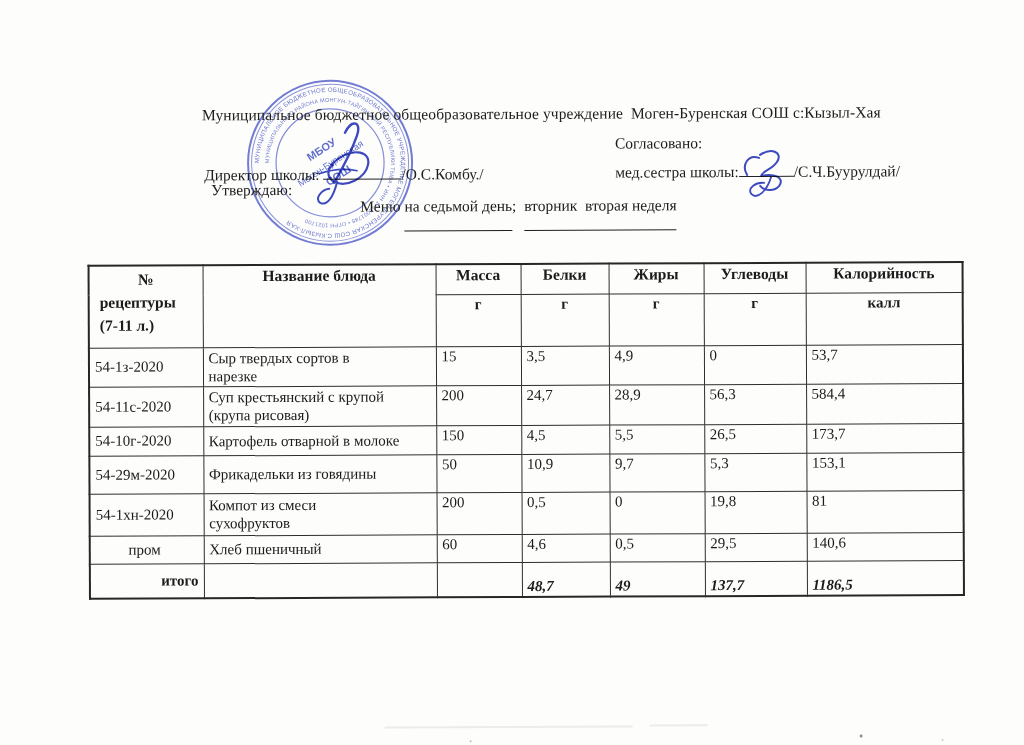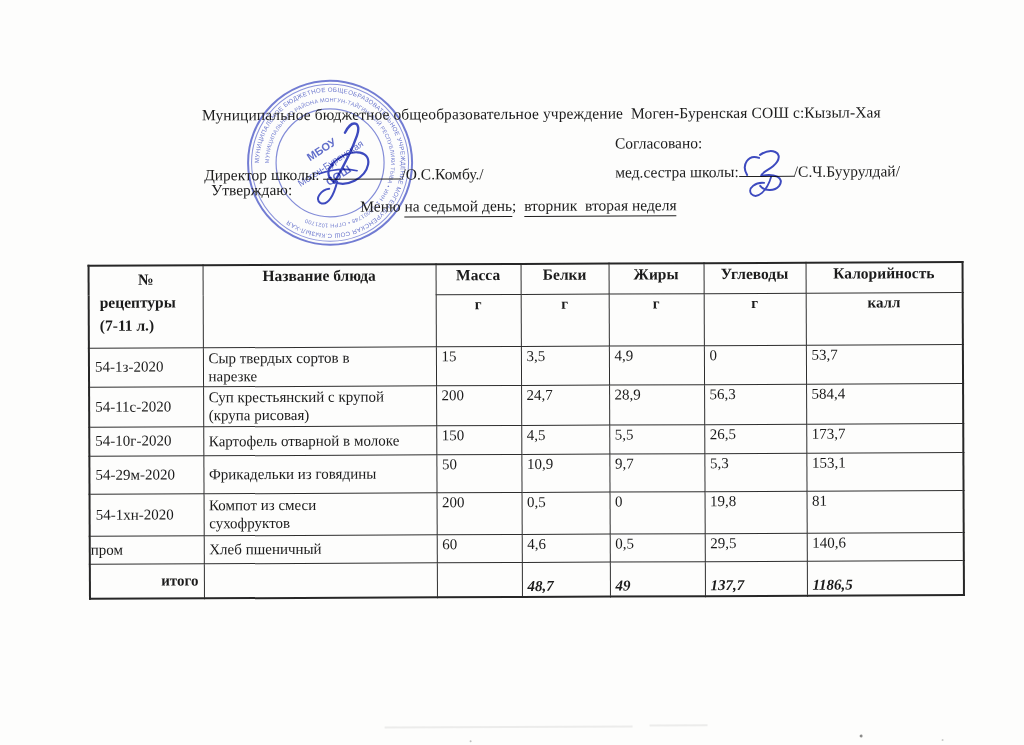--- a/index.html
+++ b/index.html
@@ -12,21 +12,21 @@
   .doc-title{left:203px;top:105px;font-size:15.5px;white-space:pre;letter-spacing:.1px;}
   .approve-left{left:212px;top:136px;font-size:15.5px;margin-top:44px;}
   .approve-right{left:616px;top:135px;font-size:15.5px;}
   .sign-row{font-size:15.5px;white-space:pre;}
   .sign-left{left:205px;top:165px;}
   .sign-right{left:616px;top:164px;}
   .sig-line{display:inline-block;border-bottom:1.5px solid #222;height:13px;vertical-align:baseline;}
   .sig-line.w-dir{width:78px;}
   .sig-line.w-nurse{width:55px;}
   .menu-line{left:361px;top:197px;font-size:15.5px;white-space:pre;}
-  .u{border-bottom:1.4px solid #1d1d1d;padding-bottom:2px;}
+  .u{border-bottom:1.4px solid #1d1d1d;padding-bottom:16px;}
 
   
   .stamp{left:246px;top:77px;mix-blend-mode:multiply;opacity:.92;}
   .stamp text{font-family:"Liberation Sans","DejaVu Sans",sans-serif;}
   .sig{mix-blend-mode:multiply;}
   .sig path{fill:none;stroke:#3d4abf;stroke-linecap:round;stroke-linejoin:round;}
 
   
   table.menu{
     position:absolute;left:88px;top:263px;width:874px;
@@ -40,21 +40,21 @@
   tr.r3{height:38px;} tr.r4{height:42px;} tr.r5{height:28px;}
   tr.rt{height:21px;}
   td.th{font-weight:bold;font-size:15.5px;text-align:center;vertical-align:top;padding-top:4px;}
   td.th-recipe{line-height:23px;padding-top:3px;text-align:left;}
   td.th-recipe .l1{display:block;text-align:center;}
   td.th-recipe .l2,.th-recipe .l3{display:block;padding-left:5px;}
   td.th-unit{font-weight:bold;font-size:15px;text-align:center;vertical-align:top;padding-top:6px;}
   td.code{vertical-align:middle;text-align:left;padding-left:9px;margin-top:19px;}
   td.dish{vertical-align:middle;text-align:left;white-space:pre-line;line-height:18px;padding-left:7px;}
   td.num{vertical-align:top;padding-top:3px;}
-  tr.r5 td.code{text-align:left;padding-left:0;}
+  tr.r5 td.code{text-align:center;padding-left:0;}
   tr.rt td{font-weight:bold;}
   tr.rt td.code{text-align:right;padding-left:0;vertical-align:middle;}
   tr.rt td.num{vertical-align:middle;padding-top:15px;font-style:italic;}
 
   
   .smudge{background:rgba(90,90,90,.10);}
   .speck{border-radius:50%;}
 </style>
 </head>
 <body>

